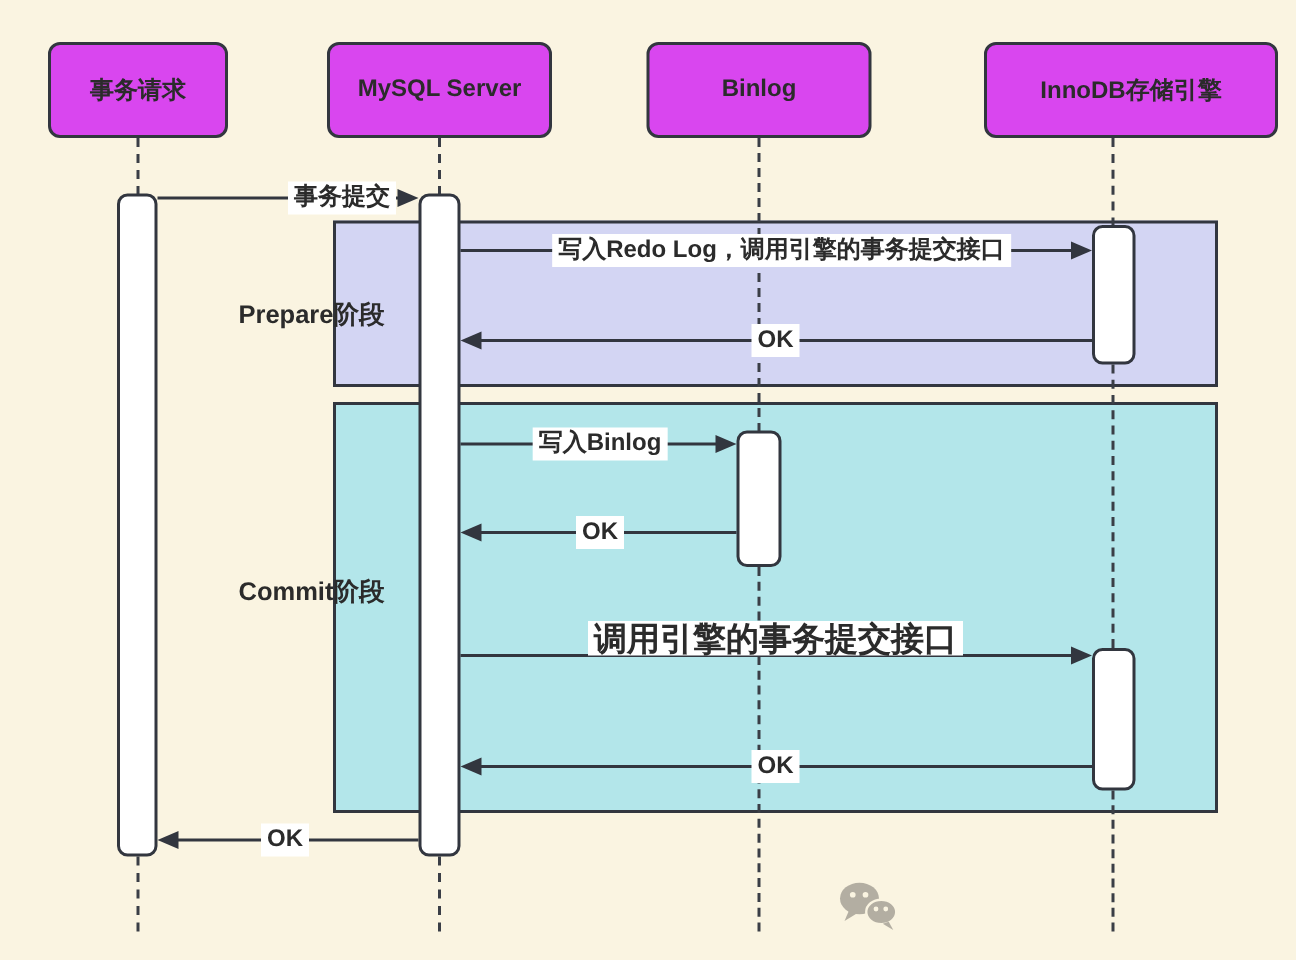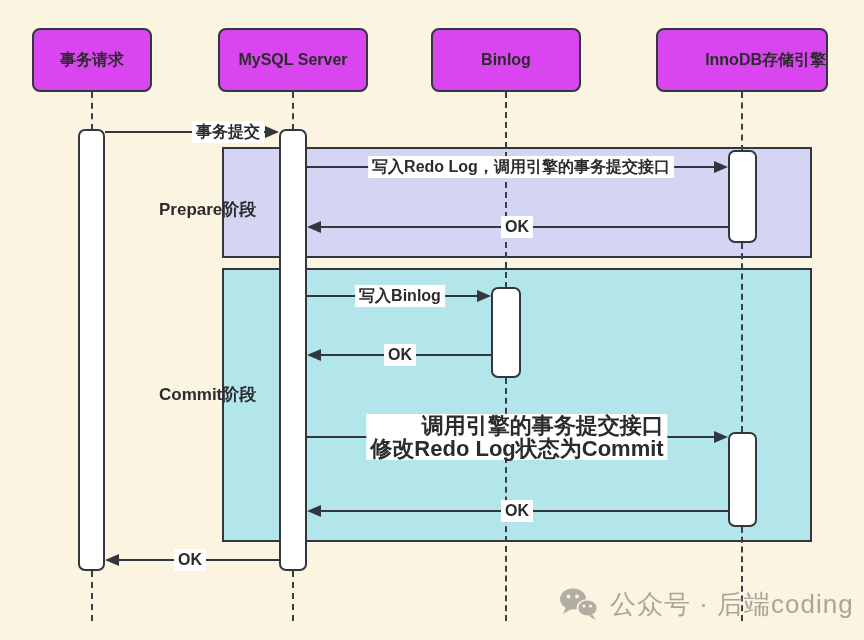--- a/index.html
+++ b/index.html
@@ -71,21 +71,21 @@
 
 <div class="actor" style="left:32px;width:120px;">
   <span>事务请求</span>
 </div>
 <div class="actor" style="left:218px;width:150px;">
   <span>MySQL Server</span>
 </div>
 <div class="actor" style="left:431px;width:150px;">
   <span>Binlog</span>
 </div>
-<div class="actor" style="left:656px;width:172px;justify-content:flex-end;">
+<div class="actor" style="left:656px;width:196px;">
   <span>InnoDB存储引擎</span>
 </div>
 
 <div class="bar" style="left:78px;top:129px;width:27px;height:442px;"></div>
 <div class="bar" style="left:279px;top:129px;width:28px;height:442px;"></div>
 <div class="bar" style="left:728px;top:150px;width:29px;height:93px;"></div>
 <div class="bar" style="left:491px;top:287px;width:30px;height:91px;"></div>
 <div class="bar" style="left:728px;top:432px;width:29px;height:95px;"></div>
 
 <div class="phase-label" style="left:159px;top:198px;">Prepare阶段</div>
@@ -119,21 +119,20 @@
   <div class="mline" style="left:319px;top:354px;width:172px;"></div>
   <div class="arrow left" style="left:307px;top:349px;"></div>
   <div class="mlabel" style="left:400px;top:344px;">OK</div>
 </div>
 
 <div>
   <div class="mline" style="left:307px;top:436px;width:409px;"></div>
   <div class="arrow right" style="left:714px;top:431px;"></div>
   <div class="mlabel two-line" style="left:517px;top:414px;">
     <div>调用引擎的事务提交接口</div>
-    <div>修改Redo Log状态为Commit</div>
   </div>
 </div>
 
 <div>
   <div class="mline" style="left:319px;top:510px;width:409px;"></div>
   <div class="arrow left" style="left:307px;top:505px;"></div>
   <div class="mlabel" style="left:517px;top:500px;">OK</div>
 </div>
 
 <div>
@@ -148,14 +147,13 @@
       <ellipse cx="15" cy="13" rx="13" ry="10.5" fill="#b3aea2"></ellipse>
       <polygon points="8,21 5,28 14,22.5" fill="#b3aea2"></polygon>
       <circle cx="10.5" cy="10.5" r="1.9" fill="#faf4e1"></circle>
       <circle cx="19" cy="10.5" r="1.9" fill="#faf4e1"></circle>
       <ellipse cx="29.5" cy="22" rx="10" ry="8.2" fill="#b3aea2" stroke="#faf4e1" stroke-width="1.6"></ellipse>
       <polygon points="34.5,28.5 37.5,34 30.5,29.8" fill="#b3aea2"></polygon>
       <circle cx="26" cy="20" r="1.6" fill="#faf4e1"></circle>
       <circle cx="32.5" cy="20" r="1.6" fill="#faf4e1"></circle>
     </svg>
   </span>
-  <span>公众号 · 后端coding</span>
 </div>
 
 </body></html>

